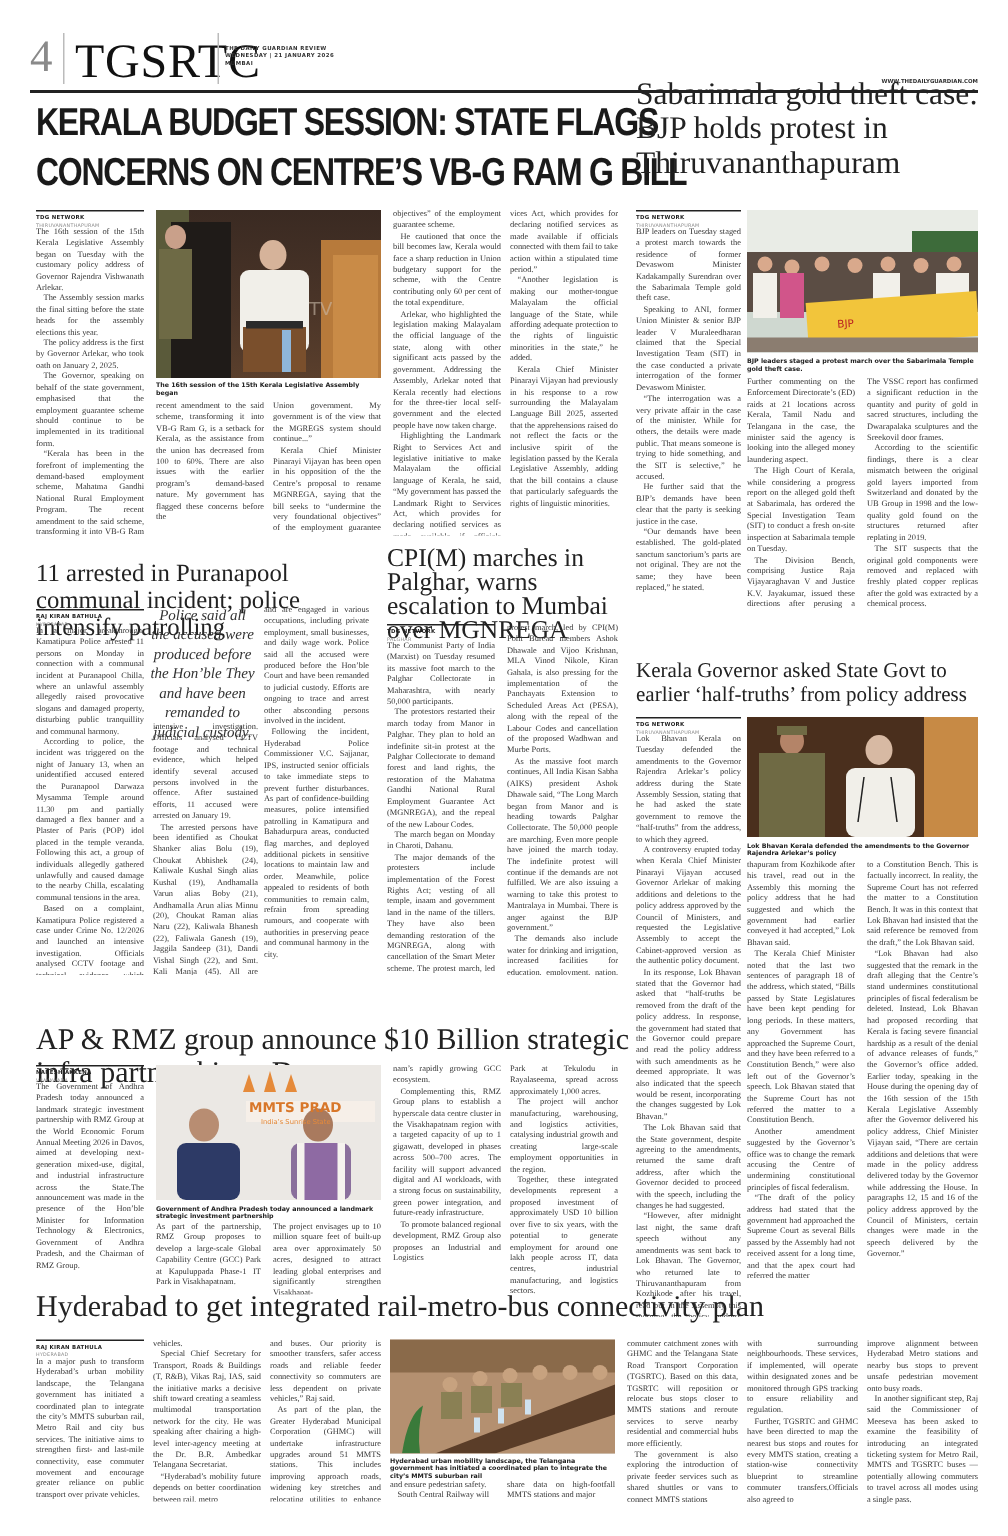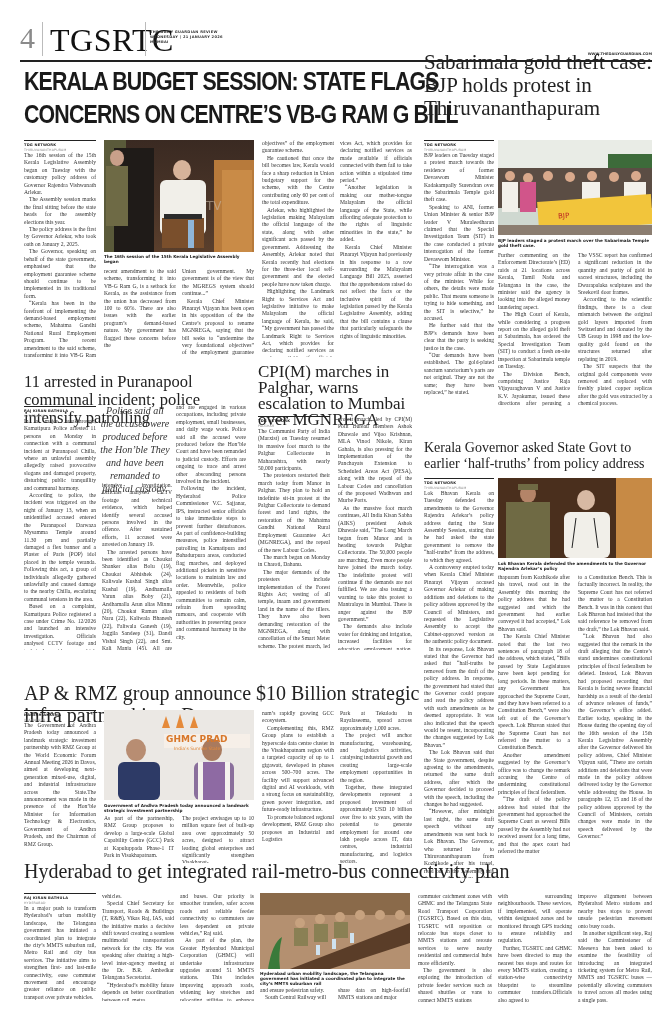--- a/index.html
+++ b/index.html
@@ -241,21 +241,21 @@
           <path d="M90 6 L94 18 L86 18Z"></path>
         </g>
       <rect x="60" y="24" width="86" height="14" fill="#f6efe8"></rect>
       <ellipse cx="32" cy="40" rx="10" ry="11" fill="#b88d72"></ellipse>
       <rect x="14" y="52" width="42" height="38" rx="6" fill="#2d3a66"></rect>
       <ellipse cx="108" cy="40" rx="10" ry="11" fill="#a97a5e"></ellipse>
       <rect x="90" y="52" width="40" height="38" rx="6" fill="#8a6f9c"></rect>
       <rect x="94" y="52" width="32" height="38" fill="#f5f2ee"></rect>
       <rect x="99" y="52" width="22" height="38" fill="#8e6aa3"></rect>
     </svg>
-    <div class="abs" style="left:62px;top:24px;font-family:'DejaVu Sans',sans-serif;font-weight:bold;font-size:9px;color:#d8772a">GHMC PRAD</div>
+    <div class="abs" style="left:62px;top:24px;font-family:'DejaVu Sans',sans-serif;font-weight:bold;font-size:9px;color:#d8772a">MMTS PRAD</div>
     <div class="abs" style="left:70px;top:36px;font-family:'DejaVu Sans',sans-serif;font-size:4.5px;color:#e58a3a">India’s Sunrise State</div>
   </div>
   <div class="abs caption" style="left:104px;top:803px;width:150px">Government of Andhra Pradesh today announced a landmark strategic investment partnership</div>
   <div class="abs col" style="left:104px;top:815px;width:70px;height:48px">
     <p class="first">As part of the partnership, RMZ Group proposes to develop a large-scale Global Capability Centre (GCC) Park at Kapuluppada Phase-1 IT Park in Visakhapatnam.</p>
   </div>
   <div class="abs col" style="left:182px;top:815px;width:72px;height:48px">
     <p class="first">The project envisages up to 10 million square feet of built-up area over approximately 50 acres, designed to attract leading global enterprises and significantly strengthen Visakhapat-</p>
   </div>
   <div class="abs col" style="left:262px;top:710px;width:72px;height:153px">

